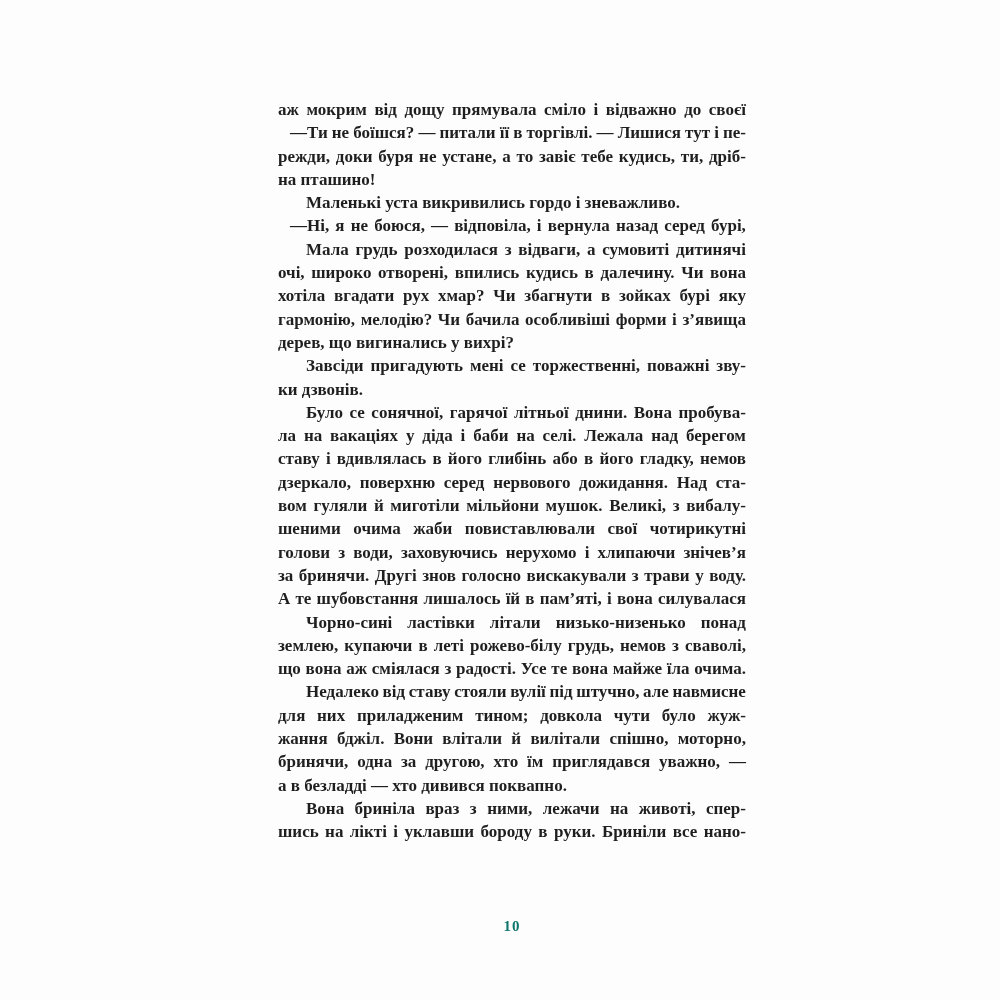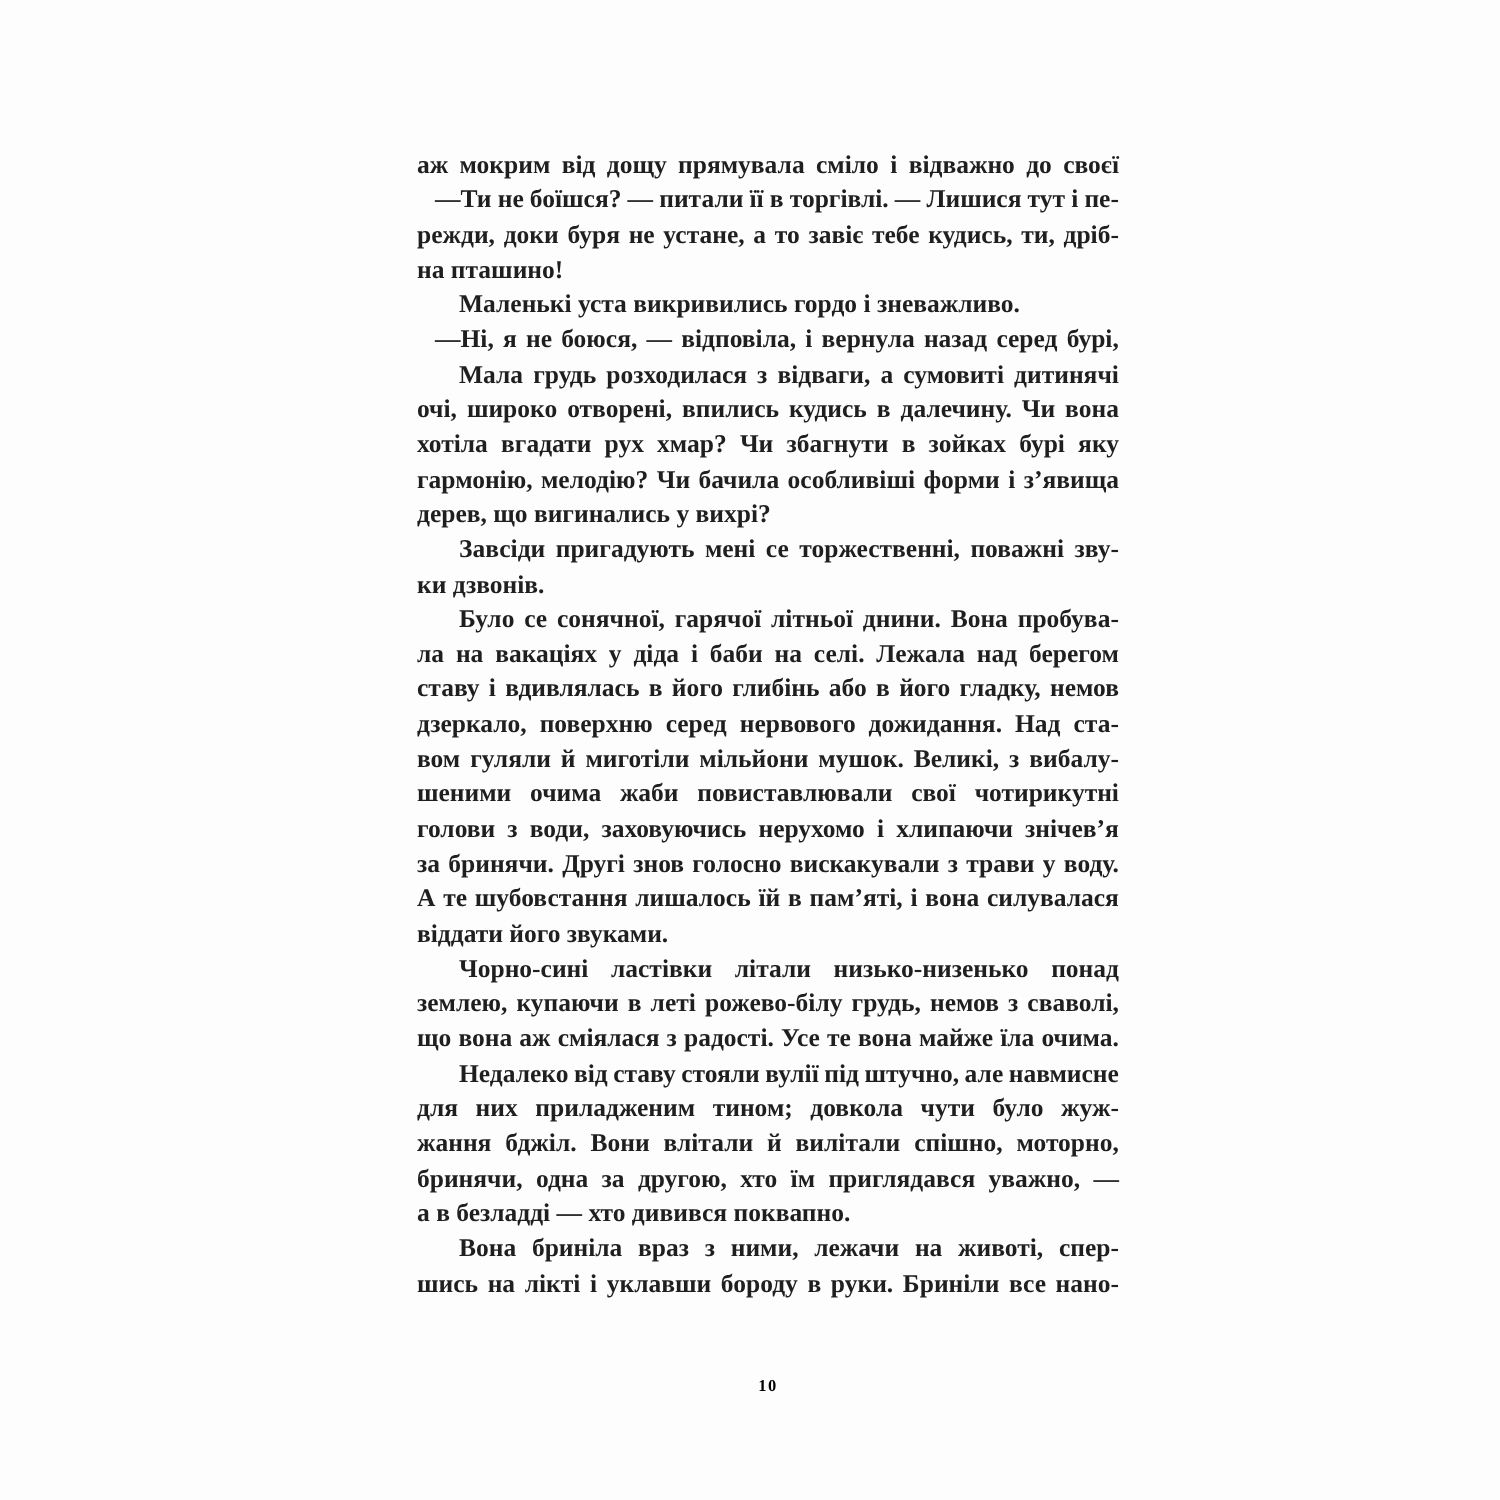--- a/index.html
+++ b/index.html
@@ -35,24 +35,24 @@
     justify-content: space-between;
   }
   .line.i-para { padding-left: 28px; }
   .line.i-dialog { padding-left: 12px; }
   .page-number {
     position: absolute;
     top: 918px;
     left: 278px;
     width: 468px;
     text-align: center;
-    font-size: 11px;
+    font-size: 15px;
     font-weight: bold;
     letter-spacing: 1px;
-    color: #000000;
+    color: #0f766e;
   }
 </style>
 </head>
 <body>
 
 <div class="book-page">
   <div class="page-text">
       <div class="line j">
         <span>аж</span>
         <span>мокрим</span>
@@ -255,21 +255,20 @@
         <span>те</span>
         <span>шубовстання</span>
         <span>лишалось</span>
         <span>їй</span>
         <span>в</span>
         <span>пам’яті,</span>
         <span>і</span>
         <span>вона</span>
         <span>силувалася</span>
       </div>
-      <div class="line">віддати його звуками.</div>
       <div class="line j i-para">
         <span>Чорно-сині</span>
         <span>ластівки</span>
         <span>літали</span>
         <span>низько-низенько</span>
         <span>понад</span>
       </div>
       <div class="line j">
         <span>землею,</span>
         <span>купаючи</span>

